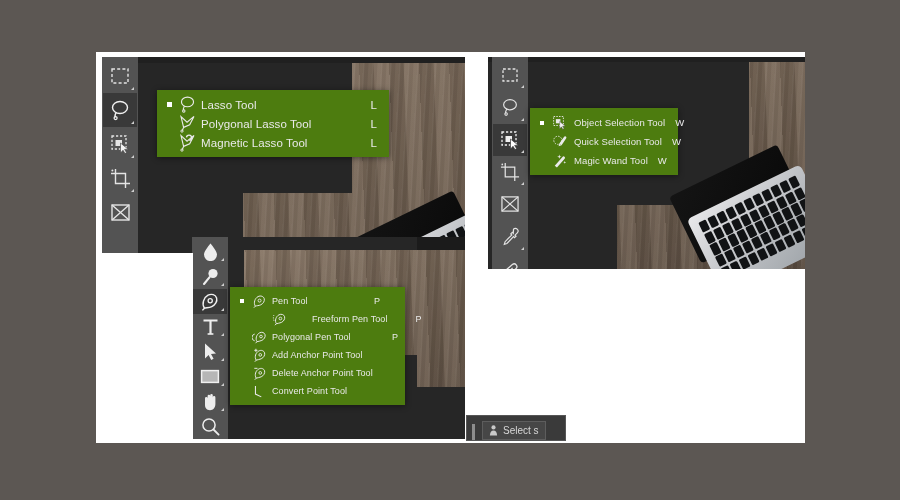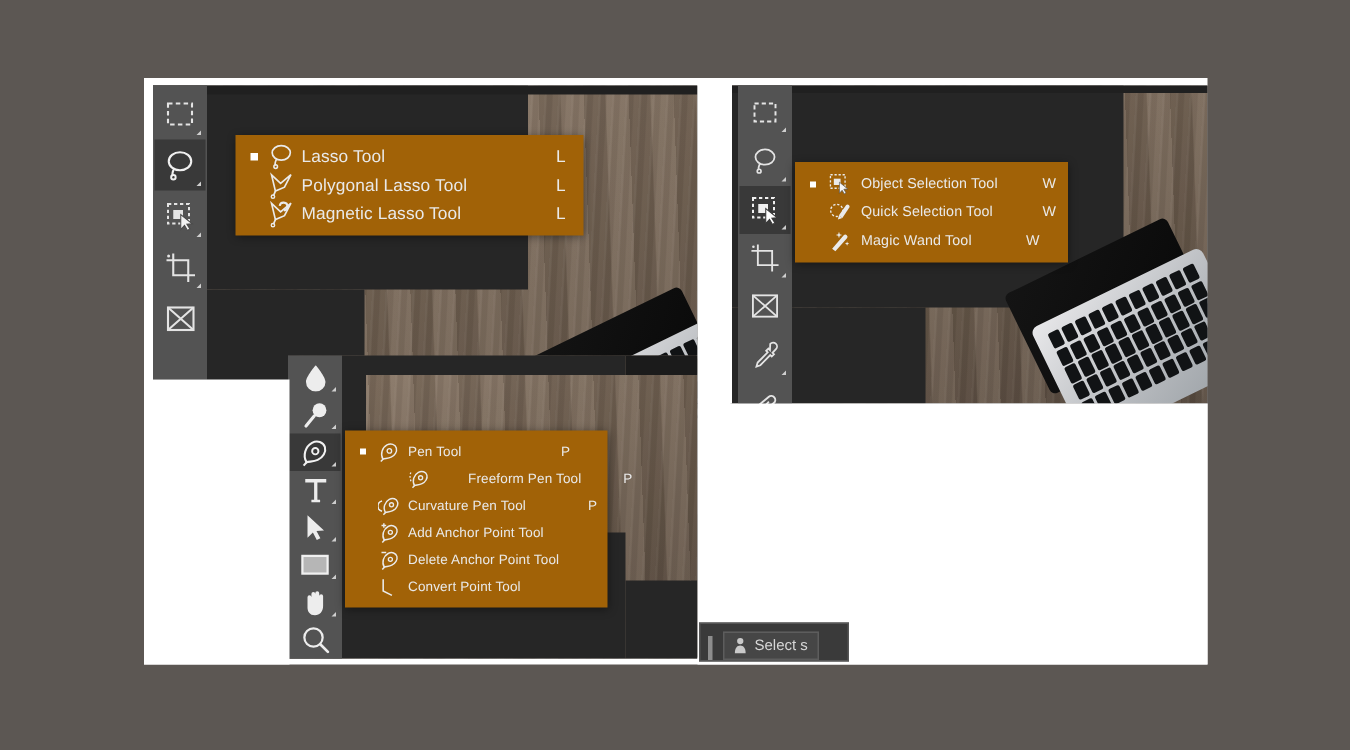--- a/index.html
+++ b/index.html
@@ -85,42 +85,42 @@
   .tool .corner {
     position: absolute; right: 3px; bottom: 3px;
     width: 0; height: 0;
     border-left: 3.2px solid transparent;
     border-bottom: 3.2px solid #cfcfcf;
   }
 
   
   .flyout {
     position: absolute;
-    background: #a16207;
+    background: #4d7c0f;
     padding: 5px 0;
     box-shadow: 0 1px 6px rgba(0,0,0,.45);
     z-index: 40;
   }
   .fly-row {
     display: flex; align-items: center;
     height: 19px;
     padding: 0 12px 0 6px;
     color: #e9e9e9;
     font-size: 11.5px;
     white-space: nowrap;
   }
   .fly-dot { width: 12px; flex: 0 0 12px; display: flex; align-items: center; justify-content: center; }
   .fly-dot b { display: block; width: 5px; height: 5px; background: #ffffff; }
   .fly-ico { width: 24px; flex: 0 0 24px; display: flex; align-items: center; justify-content: center; }
   .fly-label { flex: 1 1 auto; padding-left: 2px; letter-spacing: .1px; }
   .fly-key { flex: 0 0 auto; padding-left: 26px; color: #eaeaea; }
 
   
   #flyout-lasso  { left: 157px; top: 90px;  width: 232px; }
-  #flyout-select { left: 530px; top: 108px; width: 182px; }
+  #flyout-select { left: 530px; top: 108px; width: 148px; }
   #flyout-pen    { left: 230px; top: 287px; width: 175px; }
 
   
   #toolbar-left   { left: 102px; top: 57px;  height: 196px; }
   #toolbar-right  { left: 492px; top: 57px;  height: 228px; }
   #toolbar-middle { left: 192px; top: 237px; height: 202px; }
 
   
   #panel-middle {
     position: absolute; left: 192px; top: 237px;
@@ -597,21 +597,21 @@
     <div class="fly-row" style="font-size:9px;height:18px;padding-right:7px;">
       <span class="fly-dot"></span>
       <span class="fly-ico" style="width:22px;flex:0 0 22px;">
         <svg width="15" height="15" viewBox="0 0 20 20">
             <path d="M6.6 15.6 C4.2 11.6 6 6 10 3.8 C13.2 2.1 16.6 3.4 17.4 6.3 C18.2 9.2 16.1 12.5 13.1 13.9 C10.6 15.1 8.3 15 6.6 15.6 Z" fill="none" stroke="#eaeaea" stroke-width="1.3"></path>
             <circle cx="12" cy="8.7" r="1.8" fill="none" stroke="#eaeaea" stroke-width="1.2"></circle>
             <path d="M6.6 15.6 L4.8 17.6" stroke="#eaeaea" stroke-width="1.3"></path>
             <path d="M3.6 5.4 a4.6 4.6 0 0 0 0 9" fill="none" stroke="#eaeaea" stroke-width="1.3"></path>
           </svg>
       </span>
-      <span class="fly-label">Curvature Pen Tool</span>
+      <span class="fly-label">Polygonal Pen Tool</span>
       <span class="fly-key" style="padding-left:8px;">P</span>
     </div>
     <div class="fly-row" style="font-size:9px;height:18px;padding-right:7px;">
       <span class="fly-dot"></span>
       <span class="fly-ico" style="width:22px;flex:0 0 22px;">
         <svg width="15" height="15" viewBox="0 0 20 20">
             <path d="M5.6 16.2 C3 11.9 4.9 6.2 9 4 C12.4 2.2 16 3.6 16.8 6.6 C17.6 9.6 15.4 12.9 12.3 14.4 C9.8 15.6 7.3 15.5 5.6 16.2 Z" fill="none" stroke="#eaeaea" stroke-width="1.3"></path>
             <circle cx="11" cy="9.2" r="1.8" fill="none" stroke="#eaeaea" stroke-width="1.2"></circle>
             <path d="M5.6 16.2 L3.8 18.3" stroke="#eaeaea" stroke-width="1.3"></path>
             <path d="M5.2 1 L5.2 5.2 M3.1 3.1 L7.3 3.1" stroke="#eaeaea" stroke-width="1.3"></path>

